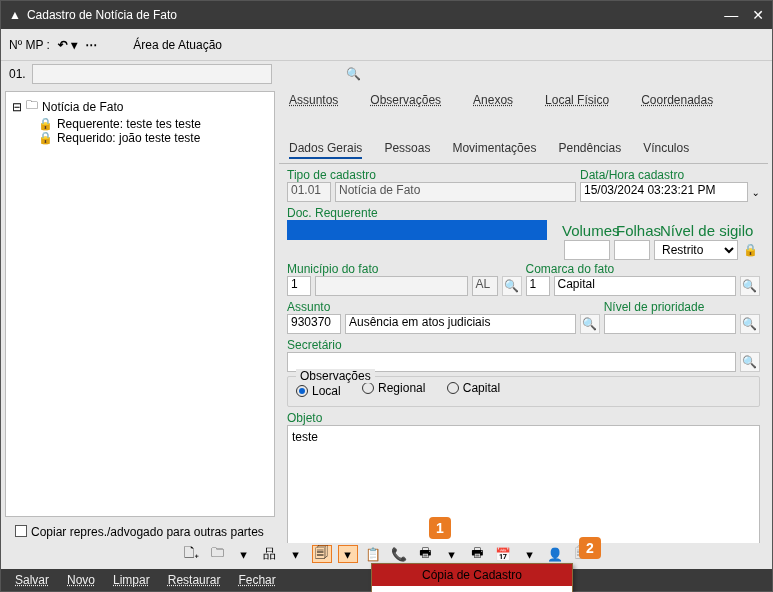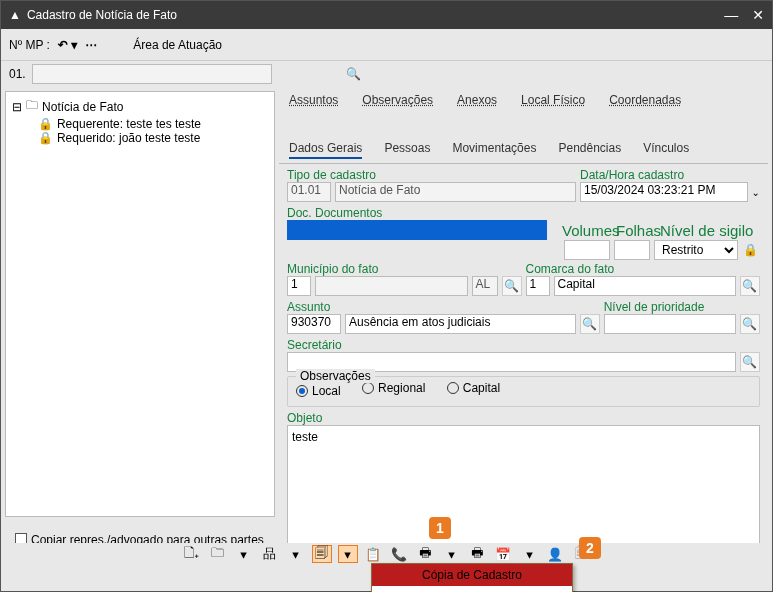--- a/index.html
+++ b/index.html
@@ -13,41 +13,41 @@
   .topbar .lbl { font-size:12px; }
   .undo-ico, .more-ico { font-weight:bold; cursor:pointer; }
   .idrow { height:26px; display:flex; align-items:center; gap:6px; padding:0 8px; background:#e8e8e8; }
   .idfield { border:1px solid #bbb; background:#fff; height:20px; padding:0 4px; width:240px; }
   .searchbtn { width:20px;height:20px; display:flex;align-items:center;justify-content:center; cursor:pointer;}
   .body { display:flex; position:absolute; top:86px; left:0; right:0; bottom:70px; }
   .tree { width:270px; border:1px solid #bbb; margin:4px; background:#fff; overflow:auto; padding:4px 6px; font-size:12px; }
   .tree .node { display:flex; gap:4px; align-items:center; }
   .tree .child { margin-left:26px; display:flex; gap:4px; align-items:center; }
   .form { flex:1; margin:4px 4px 4px 0; position:relative; }
-  .tabs-row { display:flex; gap:24px; padding:2px 10px; }
+  .tabs-row { display:flex; gap:32px; padding:2px 10px; }
   .tabs-row span { color:#333; cursor:pointer; }
   .tabs-row .ul { text-decoration:underline; text-decoration-style:dotted; }
   .tabs-row2 { display:flex; gap:22px; padding:2px 10px 4px; border-bottom:1px solid #bbb; }
   .tabs-row2 span { color:#333; cursor:pointer;margin-top:30px; }
   .tabs-row2 .active { color:#0a4da2; border-bottom:2px solid #0a4da2; padding-bottom:2px; }
   .formbody { padding:4px 8px; }
   .row { display:flex; gap:4px; margin-bottom:2px; align-items:center; }
   .lbl2 { font-size:12px; color:#15803d; }
   .inp { border:1px solid #bbb; background:#fff; height:20px; padding:0 3px; font-size:12px; }
   .inp.ro { background:#f3f3f3; color:#555; }
   .blue-sel { border:2px solid #0a62d0; background:#0a62d0; height:20px; }
   .sbtn { width:20px; height:20px; background:#f6f6f6; border:1px solid #ccc; display:flex;align-items:center;justify-content:center; cursor:pointer; }
   .sm { font-size:15px; }
   .radiogrp { border:1px solid #ccc; border-radius:2px; padding:4px 8px 8px; margin-top:4px; position:relative; }
   .radiogrp .legend { position:absolute; top:-8px; left:8px; background:#e8e8e8; padding:0 4px; font-size:12px; }
   .radio { display:inline-flex; align-items:center; gap:4px; margin-right:18px; cursor:pointer;}
   .rcircle { width:12px;height:12px;border:1px solid #333;border-radius:50%; display:flex;align-items:center;justify-content:center;}
   .rcircle.sel::after{content:"";width:6px;height:6px;background:#0a62d0;border-radius:50%;}
   .textarea { border:1px solid #bbb; background:#fff; height:140px; padding:4px; font-size:12px; }
-  .checkboxrow { position:absolute; bottom:44px; left:14px; display:flex; align-items:flex-start; gap:4px; }
+  .checkboxrow { position:absolute; bottom:52px; left:14px; display:flex; align-items:flex-start; gap:4px; }
   .chk { width:12px;height:12px;border:1px solid #555;background:#fff; }
   .iconbar { position:absolute; bottom:26px; left:0; right:0; height:22px; display:flex; justify-content:center; align-items:center; gap:6px; background:#e8e8e8; }
   .iconbar span { width:20px;height:18px; display:flex;align-items:center;justify-content:center; cursor:pointer; font-size:13px; }
   .bottombar { position:absolute; bottom:0; left:0; right:0; height:22px; background:#3a3a3a; color:#eee; display:flex; align-items:center; gap:18px; padding:0 14px; font-size:12px; }
   .bottombar span { cursor:pointer; }
   .bottombar .ul { text-decoration:underline; text-decoration-style:dotted; }
   .callout { position:absolute; background:#ea7b23; color:#fff; font-weight:bold; width:22px;height:22px; border-radius:4px; display:flex;align-items:center;justify-content:center; font-size:14px; z-index:20; }
   .dropdown-pop { position:absolute; bottom:0; left:370px; width:202px; background:#fff; border:1px solid #8a6a3a; box-shadow:2px 2px 4px rgba(0,0,0,.3); z-index:15; }
   .dropdown-pop .item { padding:4px 10px; cursor:pointer; }
   .dropdown-pop .item.hl { background:#b91c1c;text-align:center; }
@@ -131,21 +131,21 @@
           </div>
           <div style="width:180px">
             <div class="lbl2">Data/Hora cadastro</div>
             <div class="row">
               <div class="inp" style="flex:1">15/03/2024 03:23:21 PM</div>
               <span class="caret">⌄</span>
             </div>
           </div>
         </div>
 
-        <div class="lbl2">Doc. Documentos</div>
+        <div class="lbl2">Doc. Requerente</div>
         <div class="row">
           <div class="blue-sel" style="width:260px"></div>
           <div style="flex:1"></div>
           <div style="width:50px">
             <div class="lbl2 sm">Volumes</div>
           </div>
           <div style="width:40px">
             <div class="lbl2 sm">Folhas</div>
           </div>
           <div style="width:100px">
@@ -246,20 +246,27 @@
     <span>📞</span>
     <span>🖶</span>
     <span class="caret">▾</span>
     <span>🖶</span>
     <span>📅</span>
     <span class="caret">▾</span>
     <span>👤</span>
     <span style="opacity:.4">🗐</span>
   </div>
 
+  <div class="bottombar">
+    <span class="ul">Salvar</span>
+    <span class="ul">Novo</span>
+    <span class="ul">Limpar</span>
+    <span class="ul">Restaurar</span>
+    <span class="ul">Fechar</span>
+  </div>
 
   <div class="callout" style="bottom:52px; left:428px;">1</div>
   <div class="callout" style="bottom:32px; left:578px;">2</div>
 
   <div class="dropdown-pop" style="bottom:-18px;">
     <div class="item hl">Cópia de Cadastro</div>
     <div class="item">Cópia de Documentos</div>
   </div>
 
 </div>

